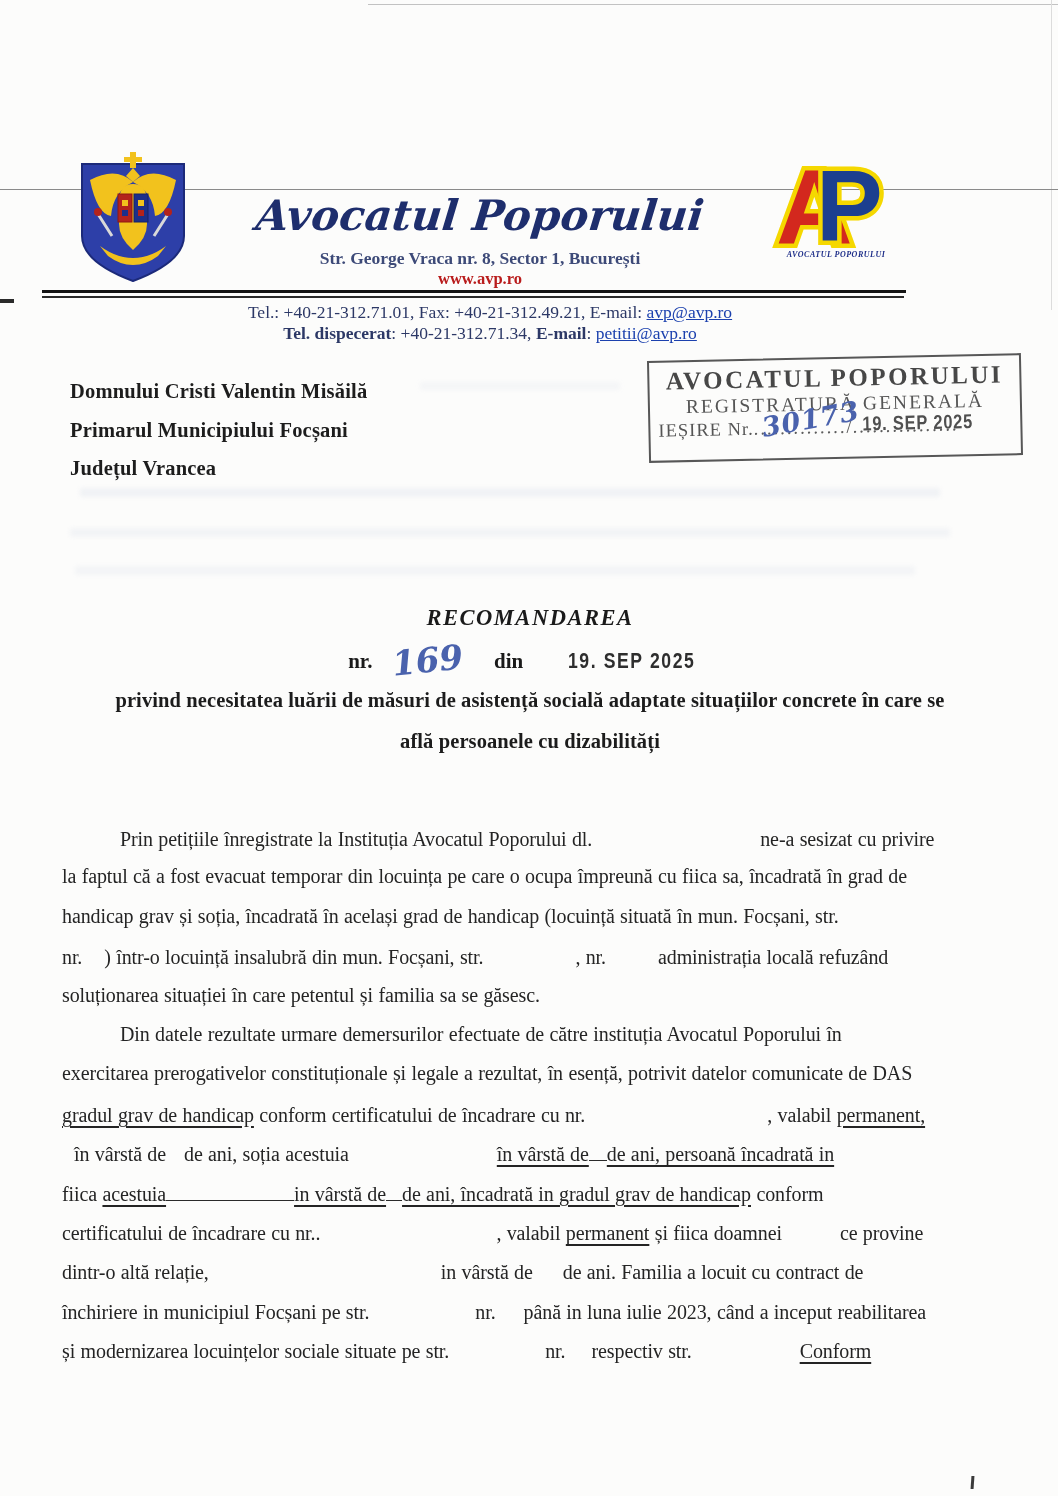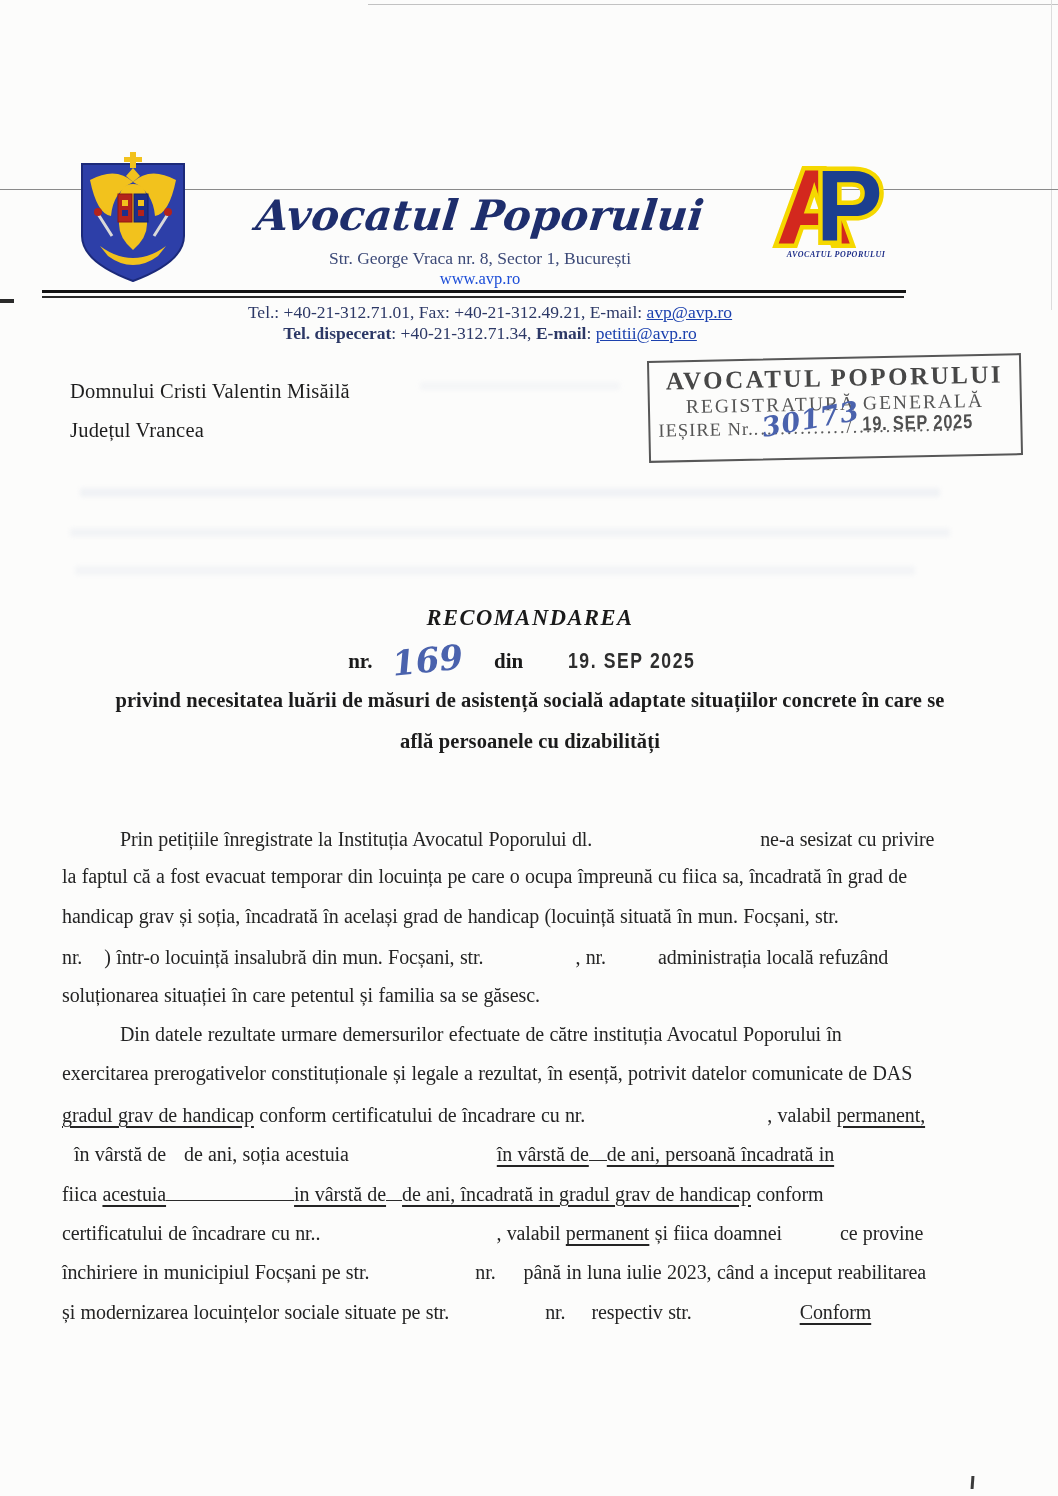--- a/index.html
+++ b/index.html
@@ -7,38 +7,38 @@
     position:relative;width:1058px;height:1496px;margin:0 auto;
     background:#fcfcfb;overflow:hidden;
     font-family:"Liberation Serif", serif;color:#222;
   }
   
   .art{position:absolute;pointer-events:none;}
   .ghost{position:absolute;background:#e7eaf0;filter:blur(2px);opacity:.55;border-radius:2px;}
   
   .thinrule{position:absolute;top:189px;left:0;width:1058px;height:1px;background:#8a8a8a;}
   .coat{position:absolute;left:78px;top:150px;width:110px;height:138px;}
-  .hcenter{position:absolute;left:150px;width:660px;text-align:center;}
+  .hcenter{position:absolute;left:150px;width:660px;text-align:center;font-weight:bold;}
   .country{top:153px;font-size:30px;font-weight:bold;letter-spacing:11px;color:#22306d;
     font-family:"Liberation Serif",serif;}
   .script{top:191px;font-size:42px;font-style:italic;font-weight:bold;color:#1e2e6d;
     font-family:"DejaVu Serif",serif;transform:skewX(-6deg);}
   .addr{top:248px;font-size:17.5px;color:#3d4a78;}
-  .web{top:269px;font-size:16.5px;color:#1d4ed8;}
+  .web{top:269px;font-size:16.5px;color:#b91c1c;}
   .aplogo{position:absolute;left:770px;top:148px;width:130px;height:118px;}
   .apcaption{position:absolute;left:772px;top:250px;width:128px;text-align:center;
     font-size:8px;font-style:italic;font-weight:bold;color:#20308a;letter-spacing:.5px;}
   .dblrule1{position:absolute;top:290px;left:42px;width:864px;height:3px;background:#141414;}
   .dblrule2{position:absolute;top:296px;left:42px;width:862px;height:1.5px;background:#2a2a2a;}
   .contact{position:absolute;left:150px;width:680px;text-align:center;font-size:17.5px;color:#2c3866;}
   .c1{top:302px;} .c2{top:323px;}
   .contact .b{font-weight:bold;}
   .contact .link{color:#1c41ae;text-decoration:underline;cursor:pointer;}
   
-  .recipient{position:absolute;left:70px;top:372px;font-size:20.5px;font-weight:normal;
+  .recipient{position:absolute;left:70px;top:372px;font-size:20.5px;font-weight:bold;
     color:#1d1d1d;line-height:38.5px;letter-spacing:.2px;}
   
   .stamp{position:absolute;left:648px;top:357px;width:374px;height:102px;
     border:2.5px solid #575757;transform:rotate(-1.2deg);color:#4a4a4a;
     box-sizing:border-box;padding:5px 8px 4px 8px;background:rgba(255,255,255,.1);}
   .stamp .s1{font-size:25px;font-weight:bold;letter-spacing:2.5px;text-align:center;
     color:#474747;white-space:nowrap;}
   .stamp .s2{font-size:19.5px;letter-spacing:2px;text-align:center;margin-top:1px;
     color:#555;white-space:nowrap;}
   .stamp .s3{font-size:18.5px;margin-top:2px;letter-spacing:1px;color:#555;
@@ -123,20 +123,21 @@
   <div class="apcaption">AVOCATUL POPORULUI</div>
 
   <div class="dblrule1"></div>
   <div class="dblrule2"></div>
 
   <div class="contact c1"><span>Tel.: +40-21-312.71.01, Fax: +40-21-312.49.21, E-mail: </span><span class="link">avp@avp.ro</span></div>
   <div class="contact c2"><span class="b">Tel. dispecerat</span><span>: +40-21-312.71.34, </span><span class="b">E-mail</span><span>: </span><span class="link">petitii@avp.ro</span></div>
 
   <div class="recipient">
       <div>Domnului Cristi Valentin Misăilă</div>
+      <div>Primarul Municipiului Focșani</div>
       <div>Județul Vrancea</div>
     </div>
 
   <div class="stamp">
     <div class="s1">AVOCATUL POPORULUI</div>
     <div class="s2">REGISTRATURĂ GENERALĂ</div>
     <div class="s3">
       <span>IEȘIRE Nr. </span>
       <span class="dotwrap">
         <span class="dots">..............</span>
@@ -165,17 +166,18 @@
       <div class="bline"><span>la faptul că a fost evacuat temporar din locuința pe care o ocupa împreună cu fiica sa, încadrată în grad de</span></div>
       <div class="bline"><span>handicap grav și soția, încadrată în același grad de handicap (locuință situată în mun. Focșani, str.</span></div>
       <div class="bline"><span>nr.</span><span class="gap" style="width: 22px;"></span><span>) într-o locuință insalubră din mun. Focșani, str.</span><span class="gap" style="width: 92px;"></span><span>, nr.</span><span class="gap" style="width: 52px;"></span><span>administrația locală refuzând</span></div>
       <div class="bline"><span>soluționarea situației în care petentul și familia sa se găsesc.</span></div>
       <div class="bline indent"><span>Din datele rezultate urmare demersurilor efectuate de către instituția Avocatul Poporului în</span></div>
       <div class="bline"><span>exercitarea prerogativelor constituționale și legale a rezultat, în esență, potrivit datelor comunicate de DAS</span></div>
       <div class="bline"><span class="u">gradul grav de handicap</span><span> conform certificatului de încadrare cu nr.</span><span class="gap" style="width: 182px;"></span><span>, valabil </span><span class="u">permanent,</span></div>
       <div class="bline"><span class="gap" style="width: 12px;"></span><span>în vârstă de</span><span class="gap" style="width: 18px;"></span><span>de ani, soția acestuia</span><span class="gap" style="width: 148px;"></span><span class="u">în vârstă de</span><span class="ugap" style="width: 18px;"></span><span class="u">de ani, persoană încadrată in</span></div>
       <div class="bline"><span>fiica </span><span class="u">acestuia</span><span class="ugap" style="width: 128px;"></span><span class="u">in vârstă de</span><span class="ugap" style="width: 16px;"></span><span class="u">de ani, încadrată in gradul grav de handicap</span><span> conform</span></div>
       <div class="bline"><span>certificatului de încadrare cu nr..</span><span class="gap" style="width: 176px;"></span><span>, valabil </span><span class="u">permanent</span><span> și fiica doamnei</span><span class="gap" style="width: 58px;"></span><span>ce provine</span></div>
+      <div class="bline"><span>dintr-o altă relație,</span><span class="gap" style="width: 232px;"></span><span>in vârstă de</span><span class="gap" style="width: 30px;"></span><span>de ani. Familia a locuit cu contract de</span></div>
       <div class="bline"><span>închiriere in municipiul Focșani pe str.</span><span class="gap" style="width: 106px;"></span><span>nr.</span><span class="gap" style="width: 28px;"></span><span>până in luna iulie 2023, când a inceput reabilitarea</span></div>
       <div class="bline"><span>și modernizarea locuințelor sociale situate pe str.</span><span class="gap" style="width: 96px;"></span><span>nr.</span><span class="gap" style="width: 26px;"></span><span>respectiv str.</span><span class="gap" style="width: 108px;"></span><span class="u">Conform</span></div>
     </div>
 
 </div>
 
 </body></html>

